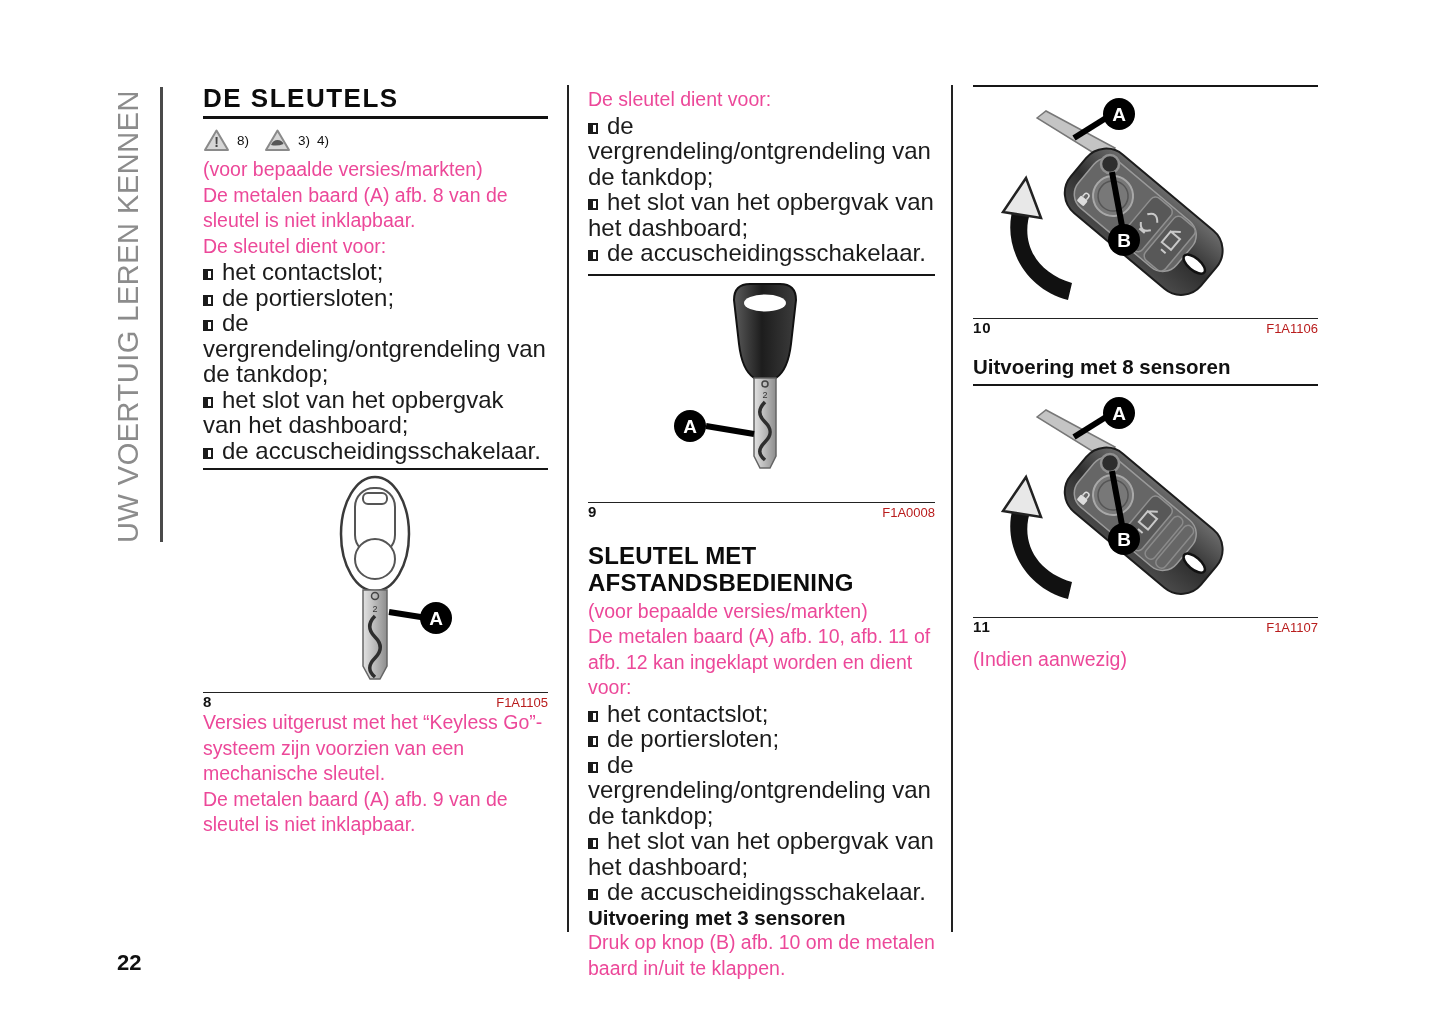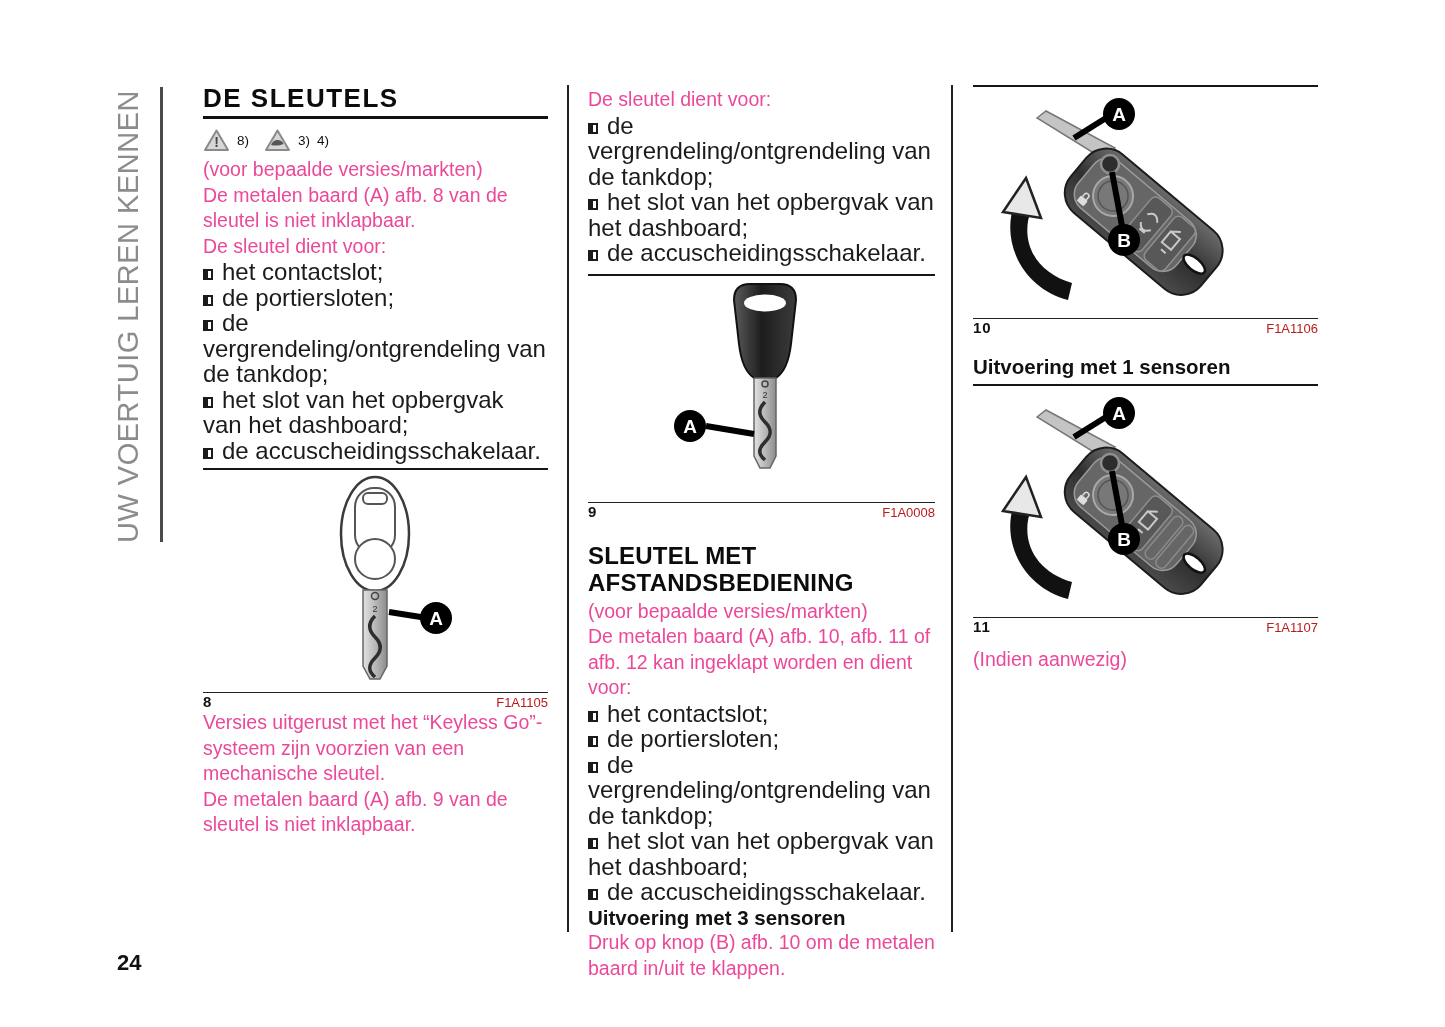--- a/index.html
+++ b/index.html
@@ -61,21 +61,21 @@
   .co-line { stroke:#000; stroke-width:6; }
   .blade-mark { font-size:9px; fill:#333; font-family:"Liberation Sans", sans-serif; }
 </style>
 </head>
 <body>
 
 <div id="page">
 
   <div id="sidebar-label">UW VOERTUIG LEREN KENNEN</div>
   <div id="sidebar-rule"></div>
-  <div id="page-number">24</div>
+  <div id="page-number">22</div>
 
   <div class="divider" id="divider-1"></div>
   <div class="divider" id="divider-2"></div>
 
   <div class="col" id="col1">
     <h1 class="doc-title">DE SLEUTELS</h1>
 
     <div class="warn-row">
       <svg width="27" height="25" viewBox="0 0 27 25">
         <polygon points="13.5,2.5 25,22 2,22" fill="#d6d6d6" stroke="#8a8a8a" stroke-width="2" stroke-linejoin="round"></polygon>
@@ -246,21 +246,21 @@
           <circle class="co" cx="151" cy="150" r="16"></circle>
           <text class="co-letter" x="151" y="157" text-anchor="middle">B</text>
         </g>
       </svg>
     </div>
     <div class="fig-caption">
       <span class="fig-num">10</span>
       <span class="fig-code">F1A1106</span>
     </div>
 
-    <h3 class="subsection" style="margin-top:18px">Uitvoering met 1 sensoren</h3>
+    <h3 class="subsection" style="margin-top:18px">Uitvoering met 8 sensoren</h3>
 
     <div class="rule" style="margin-top:4px"></div>
 
     <div class="figure" style="height:228px; margin-top:3px">
       <svg width="345" height="228" viewBox="0 0 345 228">
         <defs>
           <linearGradient id="bd11" x1="0" y1="0" x2="0" y2="1">
             <stop offset="0" stop-color="#6b6b6b"></stop>
               <stop offset="0.55" stop-color="#2f2f2f"></stop>
               <stop offset="1" stop-color="#4a4a4a"></stop>

